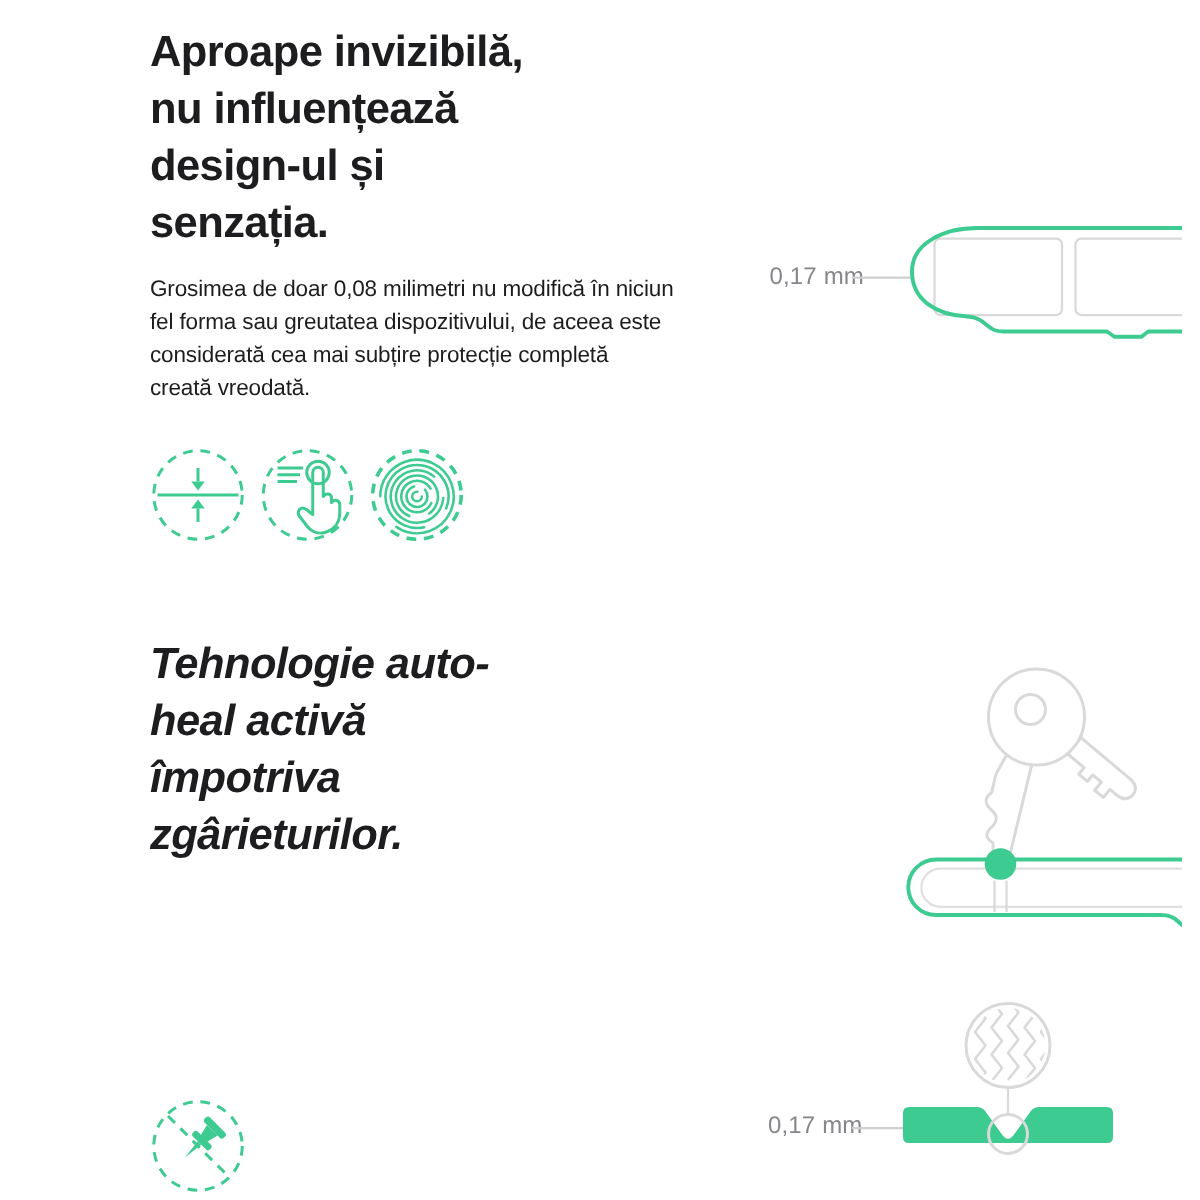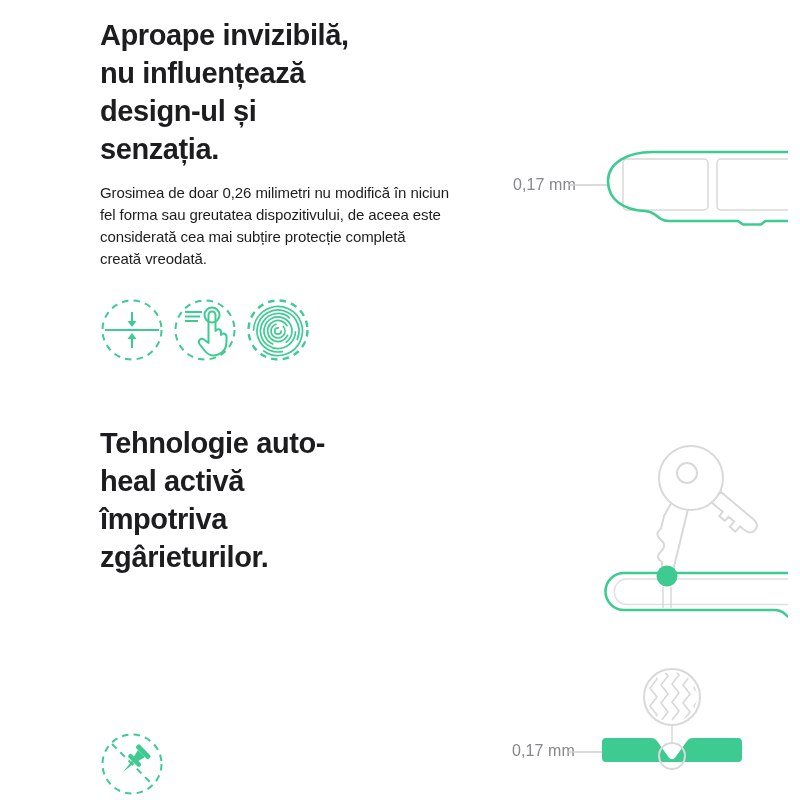--- a/index.html
+++ b/index.html
@@ -33,21 +33,21 @@
 </head>
 <body>
 
 <div class="page">
 
   <h1 class="headline" style="top:16px;">Aproape invizibilă,
 nu influențează
 design-ul și
 senzația.</h1>
 
-  <p class="bodytext" style="top:182px;">Grosimea de doar 0,26 milimetri nu modifică în niciun
+  <p class="bodytext" style="top:182px;">Grosimea de doar 0,08 milimetri nu modifică în niciun
 fel forma sau greutatea dispozitivului, de aceea este
 considerată cea mai subțire protecție completă
 creată vreodată.</p>
 
   <div class="icon-row">
     <span>
       <svg width="64" height="64" viewBox="0 0 64 64">
         <circle cx="32" cy="32" r="29.5" fill="none" stroke="#3ECB92" stroke-width="2" stroke-dasharray="6.5 5.2"></circle>
         <line x1="5" y1="32" x2="59" y2="32" stroke="#3ECB92" stroke-width="2"></line>
         <line x1="32" y1="14" x2="32" y2="23" stroke="#3ECB92" stroke-width="2"></line>
@@ -90,21 +90,21 @@
 
   <svg class="diagram" style="left:500px;top:138px;" width="300" height="104" viewBox="0 0 300 104">
     <line x1="68" y1="47" x2="107" y2="47" stroke="#CFCFCF" stroke-width="1.5"></line>
     <rect x="123" y="21" width="85" height="51" rx="4" fill="none" stroke="#D9D9D9" stroke-width="1.5"></rect>
     <rect x="217" y="21" width="92" height="51" rx="4" fill="none" stroke="#D9D9D9" stroke-width="1.5"></rect>
     <path d="M300,14 H152 C129,14 108,24 108,43 C108,62 124,72 145,73
              C154,73.6 156,78 161,81 Q164,83 169,83
              H238 L243,86.5 H261 L265.5,83 H300" fill="none" stroke="#3ECB92" stroke-width="2.6" stroke-linejoin="round"></path>
   </svg>
 
-  <h1 class="headline" style="top:424px;">Tehnologie auto-
+  <h1 class="headline" style="top:424px;font-style:italic;">Tehnologie auto-
 heal activă
 împotriva
 zgârieturilor.</h1>
 
 
   <span style="position:absolute;left:100px;top:732px;">
     <svg width="64" height="64" viewBox="0 0 64 64">
       <circle cx="32" cy="32" r="29.5" fill="none" stroke="#3ECB92" stroke-width="2" stroke-dasharray="6.5 5.2"></circle>
       <line x1="12" y1="12" x2="52" y2="52" stroke="#3ECB92" stroke-width="2" stroke-dasharray="6.5 5.2"></line>
       <g transform="translate(33,30) rotate(45)" fill="#3ECB92">

